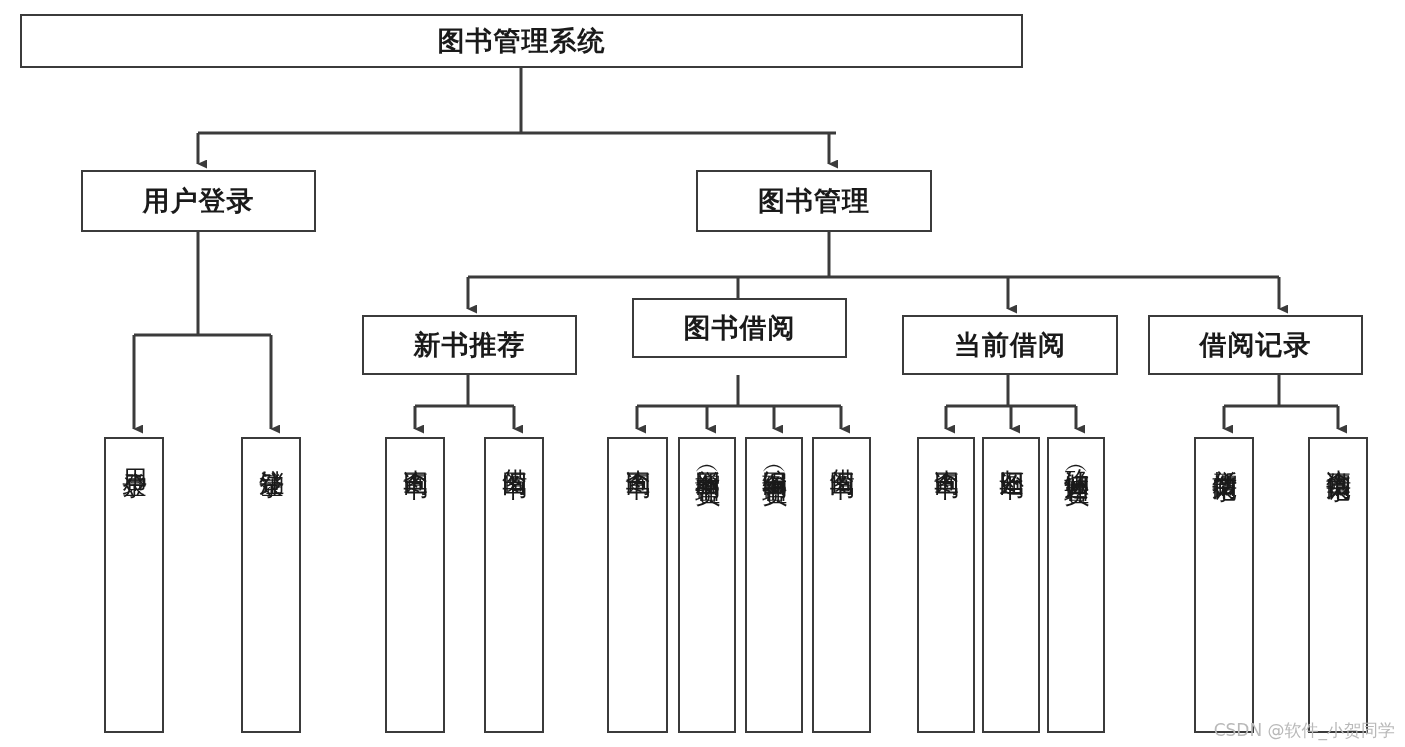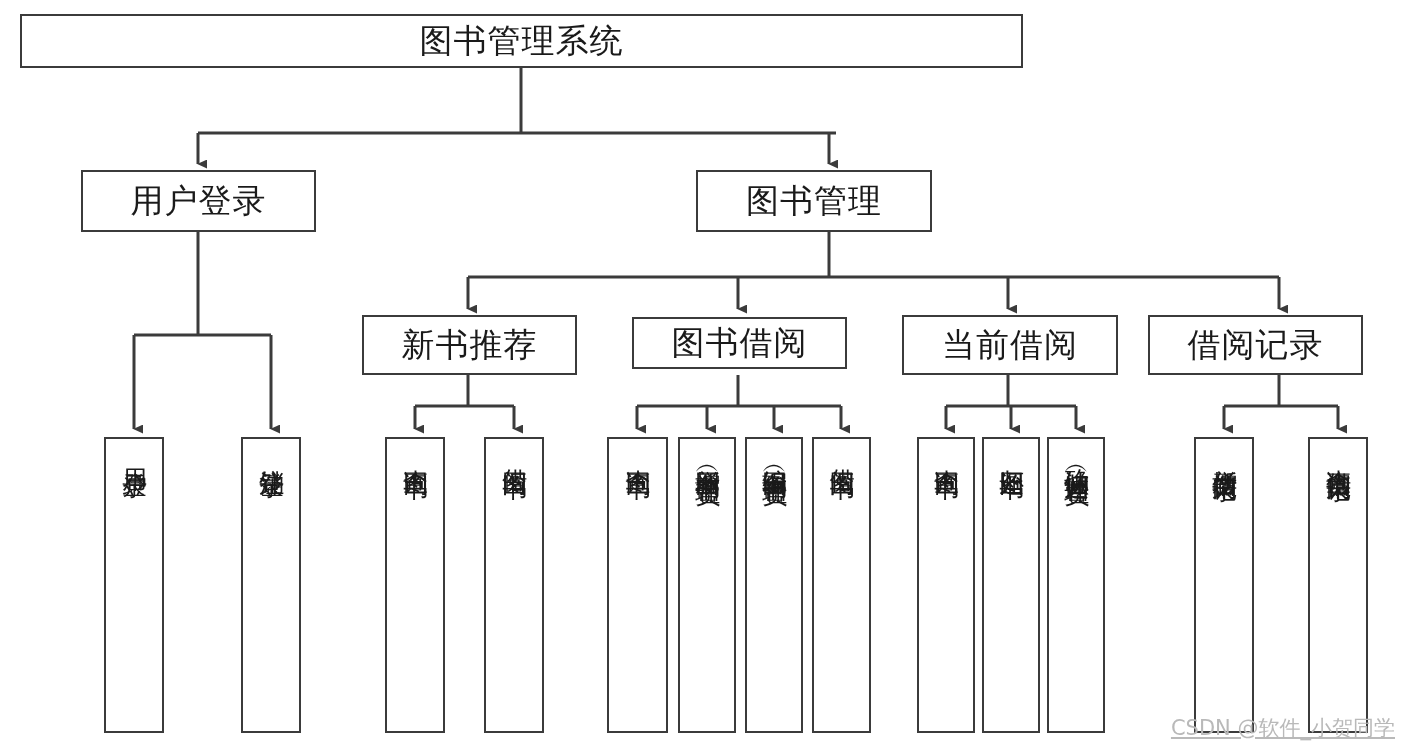--- a/index.html
+++ b/index.html
@@ -28,47 +28,47 @@
     justify-content:center;
     color:#1a1a1a;
     z-index:2;
   }
   .node-label{
     white-space:pre;
     letter-spacing:1px;
   }
   
   .node.horiz .node-label{
-    font-size:33px;
+    font-size:27px;
     line-height:1.1;
+    font-weight:bold;
   }
   
   .node.vert{
     align-items:flex-start;
     justify-content:center;
     padding-top:10px;
   }
   .node.vert .node-label{
     writing-mode:vertical-rl;
     text-orientation:upright;
     font-size:25px;
     line-height:1.22;
     letter-spacing:2px;
     white-space:nowrap;
   }
   #watermark{
     position:absolute;
     right:10px;
     bottom:5px;
-    font-size:21px;
+    font-size:17px;
     color:#b9b9b9;
     z-index:5;
     white-space:pre;
     font-family:"DejaVu Sans","Liberation Sans",sans-serif;
-    text-decoration:underline;
   }
 </style>
 </head>
 <body style="background: rgb(255, 255, 255);">
 
 <div id="diagram-root">
 
   <svg id="connectors" viewBox="0 0 1405 747" xmlns="http://www.w3.org/2000/svg">
     <defs>
       <marker id="arrowhead" markerWidth="9" markerHeight="10" refX="4.5" refY="9.2" orient="auto" markerUnits="userSpaceOnUse">
@@ -126,21 +126,21 @@
   <div class="node horiz" style="left: 81px; top: 170px; width: 235px; height: 62px; border-color: rgb(59, 59, 59); color: rgb(26, 26, 26);">
     <span class="node-label">用户登录</span>
   </div>
   <div class="node horiz" style="left: 696px; top: 170px; width: 236px; height: 62px; border-color: rgb(59, 59, 59); color: rgb(26, 26, 26);">
     <span class="node-label">图书管理</span>
   </div>
 
   <div class="node horiz" style="left: 362px; top: 315px; width: 215px; height: 60px; border-color: rgb(59, 59, 59); color: rgb(26, 26, 26);">
     <span class="node-label">新书推荐</span>
   </div>
-  <div class="node horiz" style="left: 632px; top: 317px; width: 215px; height: 52px; border-color: rgb(59, 59, 59); color: rgb(26, 26, 26);">
+  <div class="node horiz" style="left: 632px; top: 298px; width: 215px; height: 60px; border-color: rgb(59, 59, 59); color: rgb(26, 26, 26);">
     <span class="node-label">图书借阅</span>
   </div>
   <div class="node horiz" style="left: 902px; top: 315px; width: 216px; height: 60px; border-color: rgb(59, 59, 59); color: rgb(26, 26, 26);">
     <span class="node-label">当前借阅</span>
   </div>
   <div class="node horiz" style="left: 1148px; top: 315px; width: 215px; height: 60px; border-color: rgb(59, 59, 59); color: rgb(26, 26, 26);">
     <span class="node-label">借阅记录</span>
   </div>
 
   <div class="node vert" style="left: 104px; top: 437px; width: 60px; height: 296px; border-color: rgb(59, 59, 59); color: rgb(26, 26, 26);">

